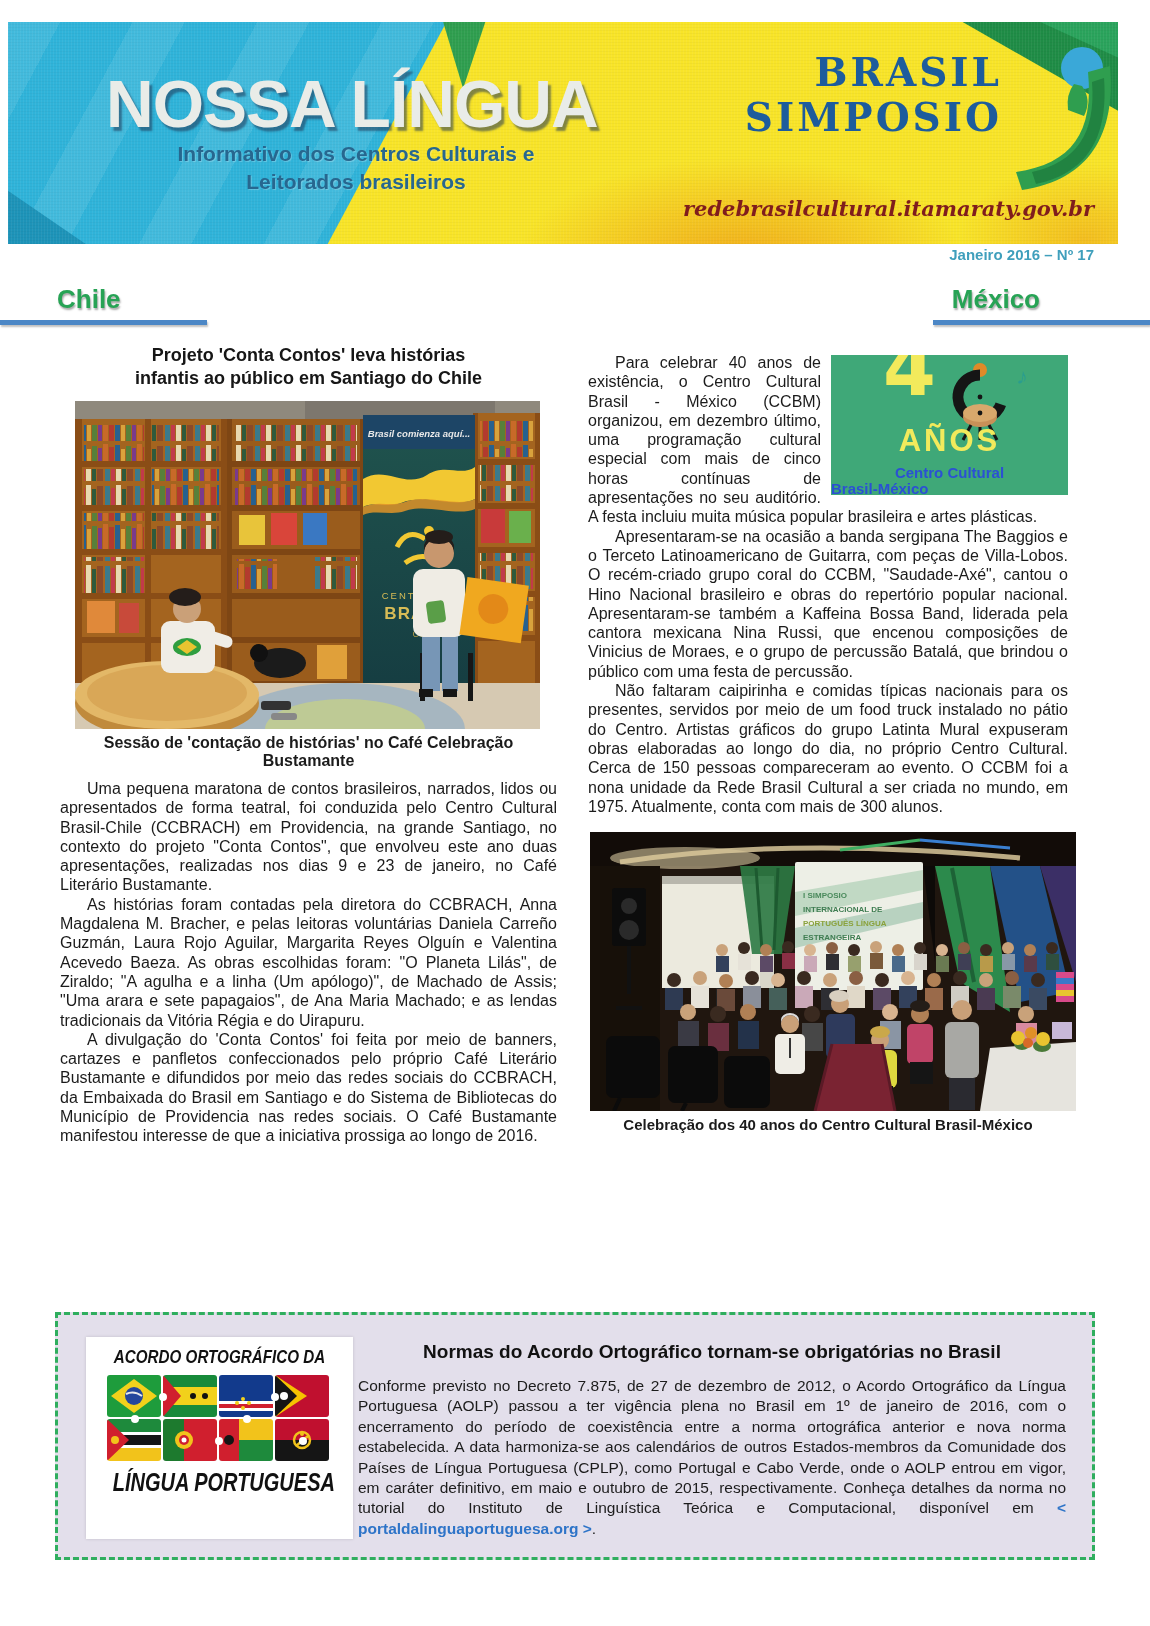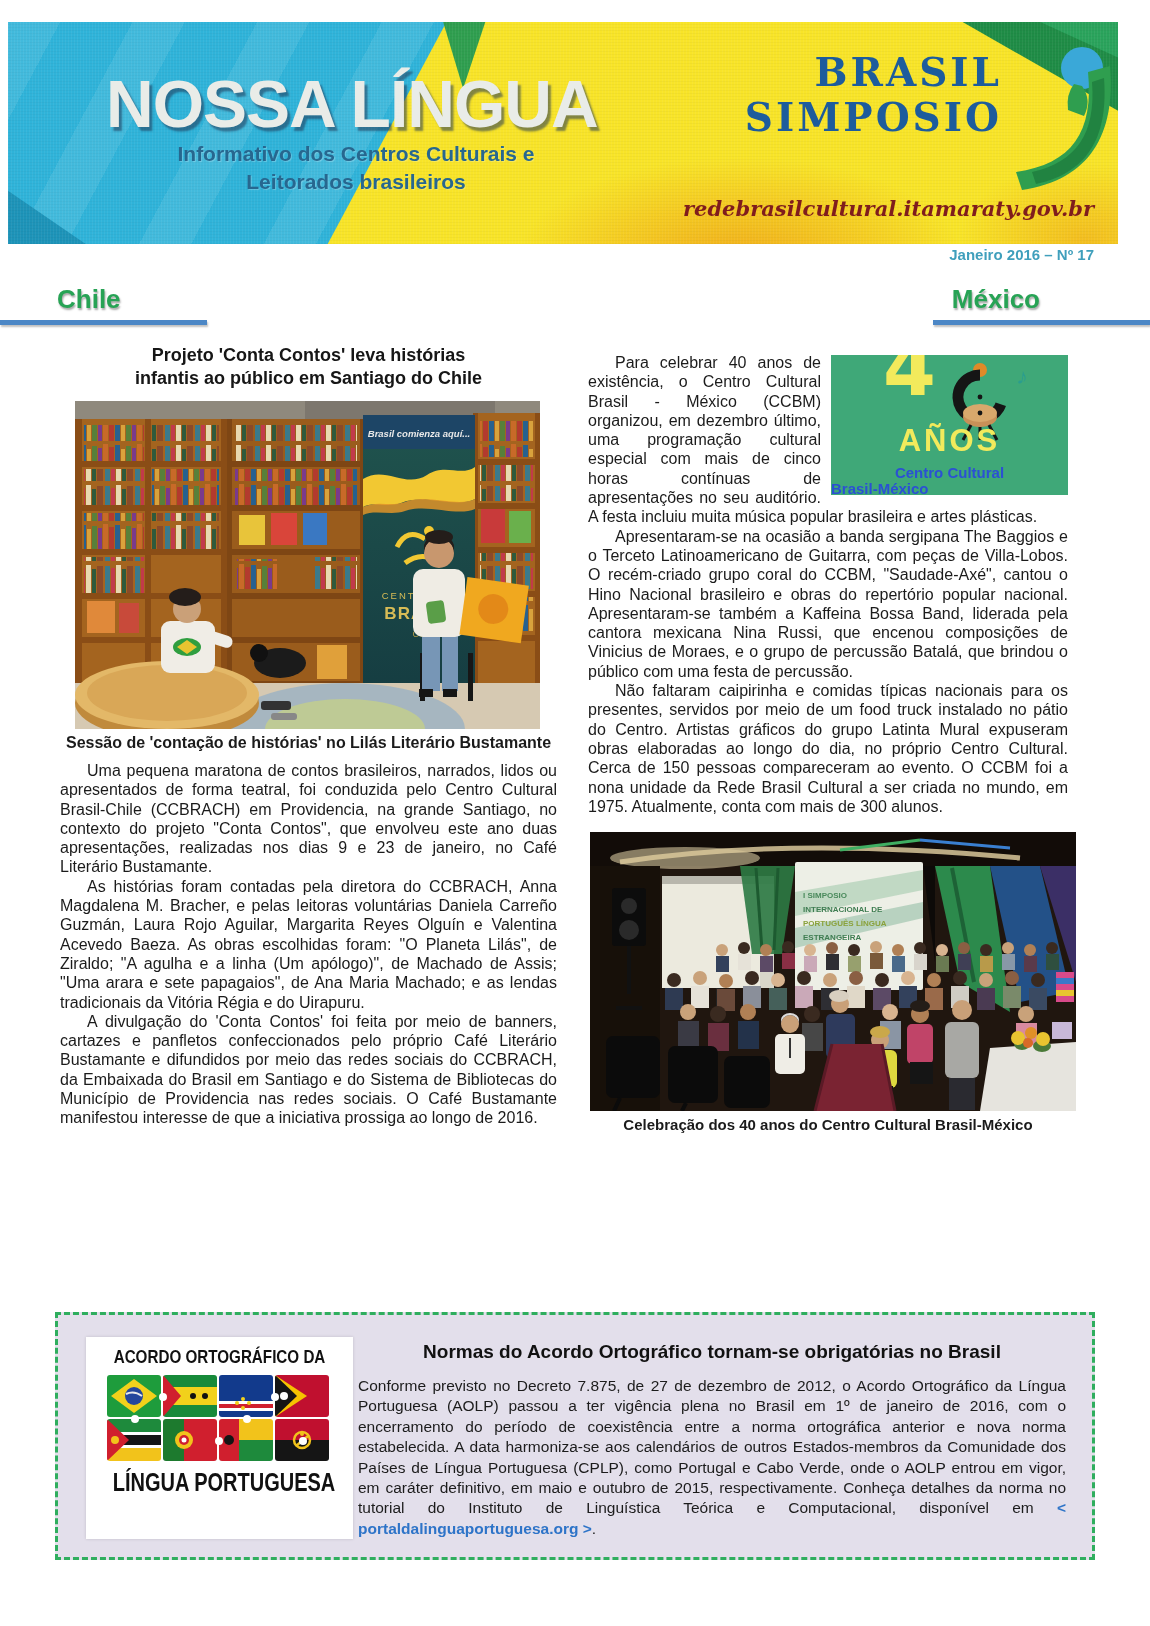--- a/index.html
+++ b/index.html
@@ -62,21 +62,21 @@
   .logo40 .drummer{position:absolute;left:118px;top:6px;}
   .logo40 .note{position:absolute;left:186px;top:12px;font-size:22px;color:#2a9d8f;transform:rotate(8deg);}
   .logo40 .anos{position:absolute;left:0;top:76px;width:100%;text-align:center;font-size:31px;font-weight:bold;
      letter-spacing:3px;color:#f2ea5c;}
   .logo40 .org1{position:absolute;left:0;top:108px;width:100%;text-align:center;font-size:15px;font-weight:bold;color:#2b50d4;}
   .logo40 .org2{position:absolute;left:0;top:124px;width:100%;font-size:15px;font-weight:bold;color:#2b50d4;}
 
   
   .notice{position:absolute;left:55px;top:1312px;width:1034px;height:242px;background:#e3dfeb;
      border:3px dashed #2fae5e;}
-  .card{position:absolute;left:28px;top:22px;width:267px;height:202px;background:#ffffff;box-shadow:0 0 3px rgba(0,0,0,.15);}
+  .card{position:absolute;left:28px;top:22px;width:267px;height:202px;background:#ffffff;box-shadow:0 0 3px rgba(0,0,0,.15);font-style:italic;}
   .cond{transform:scaleX(.8);transform-origin:center;white-space:nowrap;display:block;text-align:center;}
   .card-title{margin-top:9px;font-size:19px;font-weight:bold;color:#111;}
   .card-footer{margin-top:7px;font-size:25px;font-weight:bold;color:#111;}
   .flags{position:relative;width:226px;margin:7px auto 0 auto;display:grid;grid-template-columns:repeat(4,54px);
      grid-auto-rows:42px;gap:2px;}
   .flags svg{display:block;border-radius:3px;}
   .knob{position:absolute;width:8px;height:8px;border-radius:50%;background:#ffffff;}
   .notice-content{position:absolute;left:300px;top:26px;width:708px;}
   .notice-title{text-align:center;font-weight:bold;font-size:19px;color:#111;}
   .notice-body{margin-top:13px;text-align:justify;font-size:15.5px;line-height:20.4px;color:#1c1c1c;}
@@ -262,21 +262,21 @@
 
       <g>
         <rect x="86" y="220" width="54" height="52" rx="9" fill="#f0ede6"></rect>
         <ellipse cx="112" cy="246" rx="14" ry="9" fill="#2f9e3f"></ellipse>
         <polygon points="112,239 122,246 112,253 102,246" fill="#e8c430"></polygon>
         <circle cx="112" cy="208" r="14" fill="#caa078"></circle>
         <ellipse cx="110" cy="196" rx="16" ry="9" fill="#241d1a"></ellipse>
         <rect x="128" y="232" width="30" height="12" rx="6" fill="#f0ede6" transform="rotate(18 143 238)"></rect>
       </g>
     </svg>
-    <div class="caption">Sessão de 'contação de histórias' no Lilás Literário Bustamante</div>
+    <div class="caption">Sessão de 'contação de histórias' no Café Celebração Bustamante</div>
 
     <div class="body-text">
       <p>Uma pequena maratona de contos brasileiros, narrados, lidos ou apresentados de forma teatral, foi conduzida pelo Centro Cultural Brasil-Chile (CCBRACH) em Providencia, na grande Santiago, no contexto do projeto "Conta Contos", que envolveu este ano duas apresentações, realizadas nos dias 9 e 23 de janeiro, no Café Literário Bustamante.</p>
       <p>As histórias foram contadas pela diretora do CCBRACH, Anna Magdalena M. Bracher, e pelas leitoras voluntárias Daniela Carreño Guzmán, Laura Rojo Aguilar, Margarita Reyes Olguín e Valentina Acevedo Baeza. As obras escolhidas foram: "O Planeta Lilás", de Ziraldo; "A agulha e a linha (Um apólogo)", de Machado de Assis; "Uma arara e sete papagaios", de Ana Maria Machado; e as lendas tradicionais da Vitória Régia e do Uirapuru.</p>
       <p>A divulgação do 'Conta Contos' foi feita por meio de banners, cartazes e panfletos confeccionados pelo próprio Café Literário Bustamante e difundidos por meio das redes sociais do CCBRACH, da Embaixada do Brasil em Santiago e do Sistema de Bibliotecas do Município de Providencia nas redes sociais. O Café Bustamante manifestou interesse de que a iniciativa prossiga ao longo de 2016.</p>
     </div>
   </div>
 
   <div class="col right">
 

